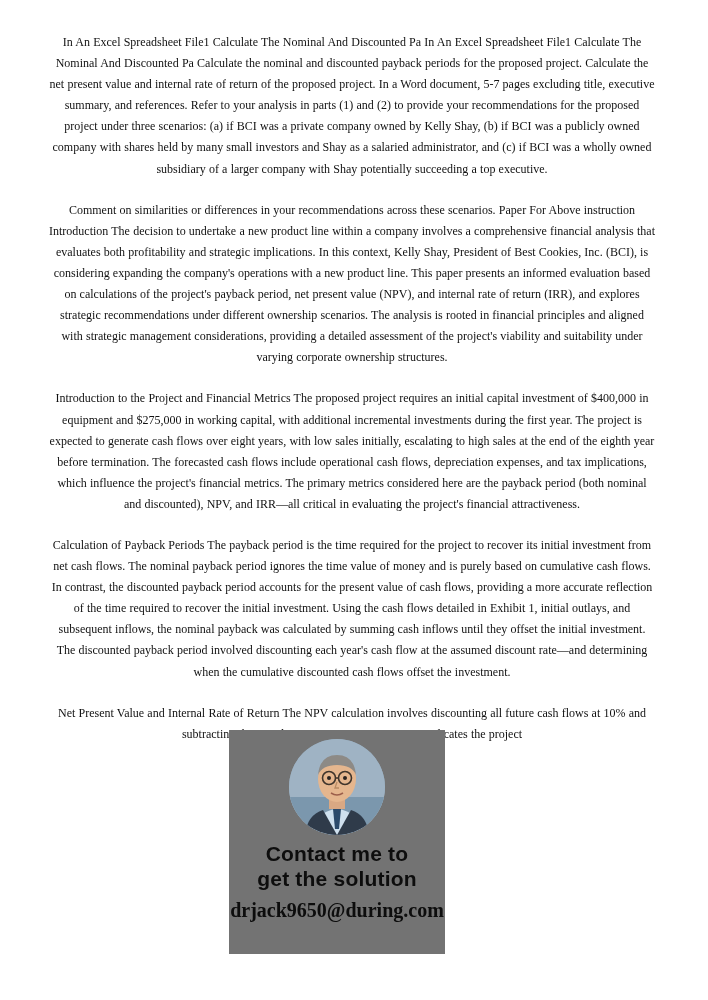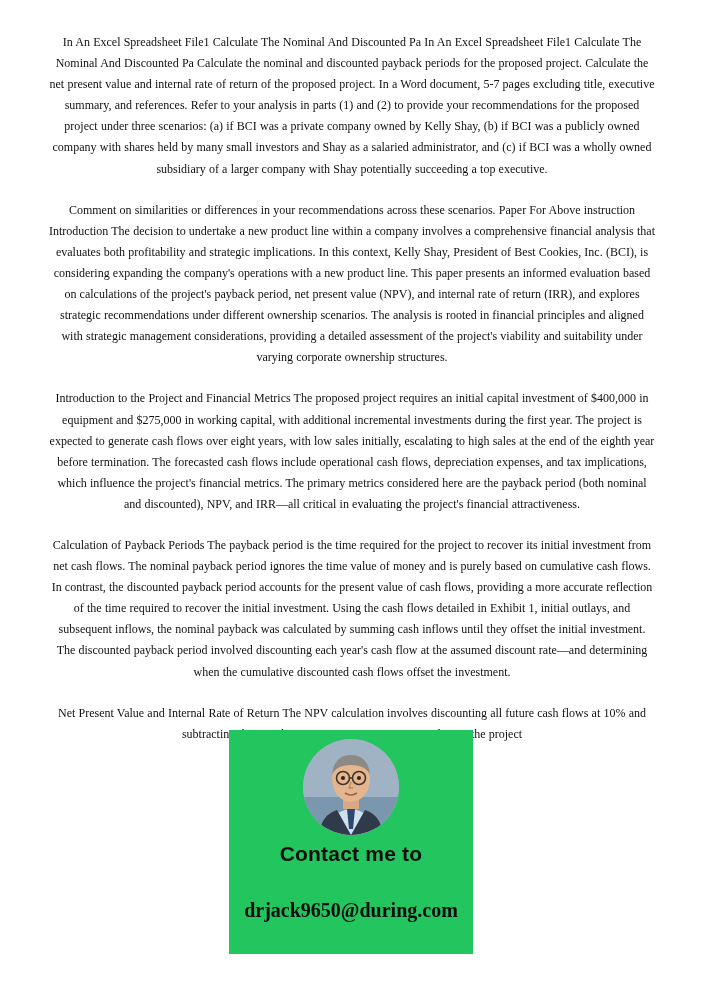--- a/index.html
+++ b/index.html
@@ -39,23 +39,23 @@
   }
   .para:last-child {
     margin-bottom: 0;
   }
 
   
   .overlay-card {
     position: absolute;
     left: 229px;
     top: 730px;
-    width: 244px;
+    width: 216px;
     height: 224px;
-    background: #22c55e;
+    background: #737373;
     box-sizing: border-box;
     text-align: center;
     overflow: hidden;
   }
   .avatar-wrap {
     position: absolute;
     left: 50%;
     top: 9px;
     transform: translateX(-50%);
     width: 96px;
@@ -131,16 +131,17 @@
         <line x1="46.5" y1="39" x2="49.5" y2="39" stroke="#40352c" stroke-width="1.6"></line>
 
         <circle cx="40" cy="39" r="2" fill="#2a2320"></circle>
         <circle cx="56" cy="39" r="2" fill="#2a2320"></circle>
 
         <path d="M48 43 l-2 6 l4 0" fill="none" stroke="#b88a63" stroke-width="1.3"></path>
         <path d="M42 54 q6 4 12 0" fill="none" stroke="#9c5f4b" stroke-width="1.6"></path>
       </svg>
     </div>
     <div class="overlay-line1">Contact me to</div>
+    <div class="overlay-line2">get the solution</div>
     <div class="overlay-email">drjack9650@during.com</div>
   </div>
 
 </div>
 
 </body></html>

